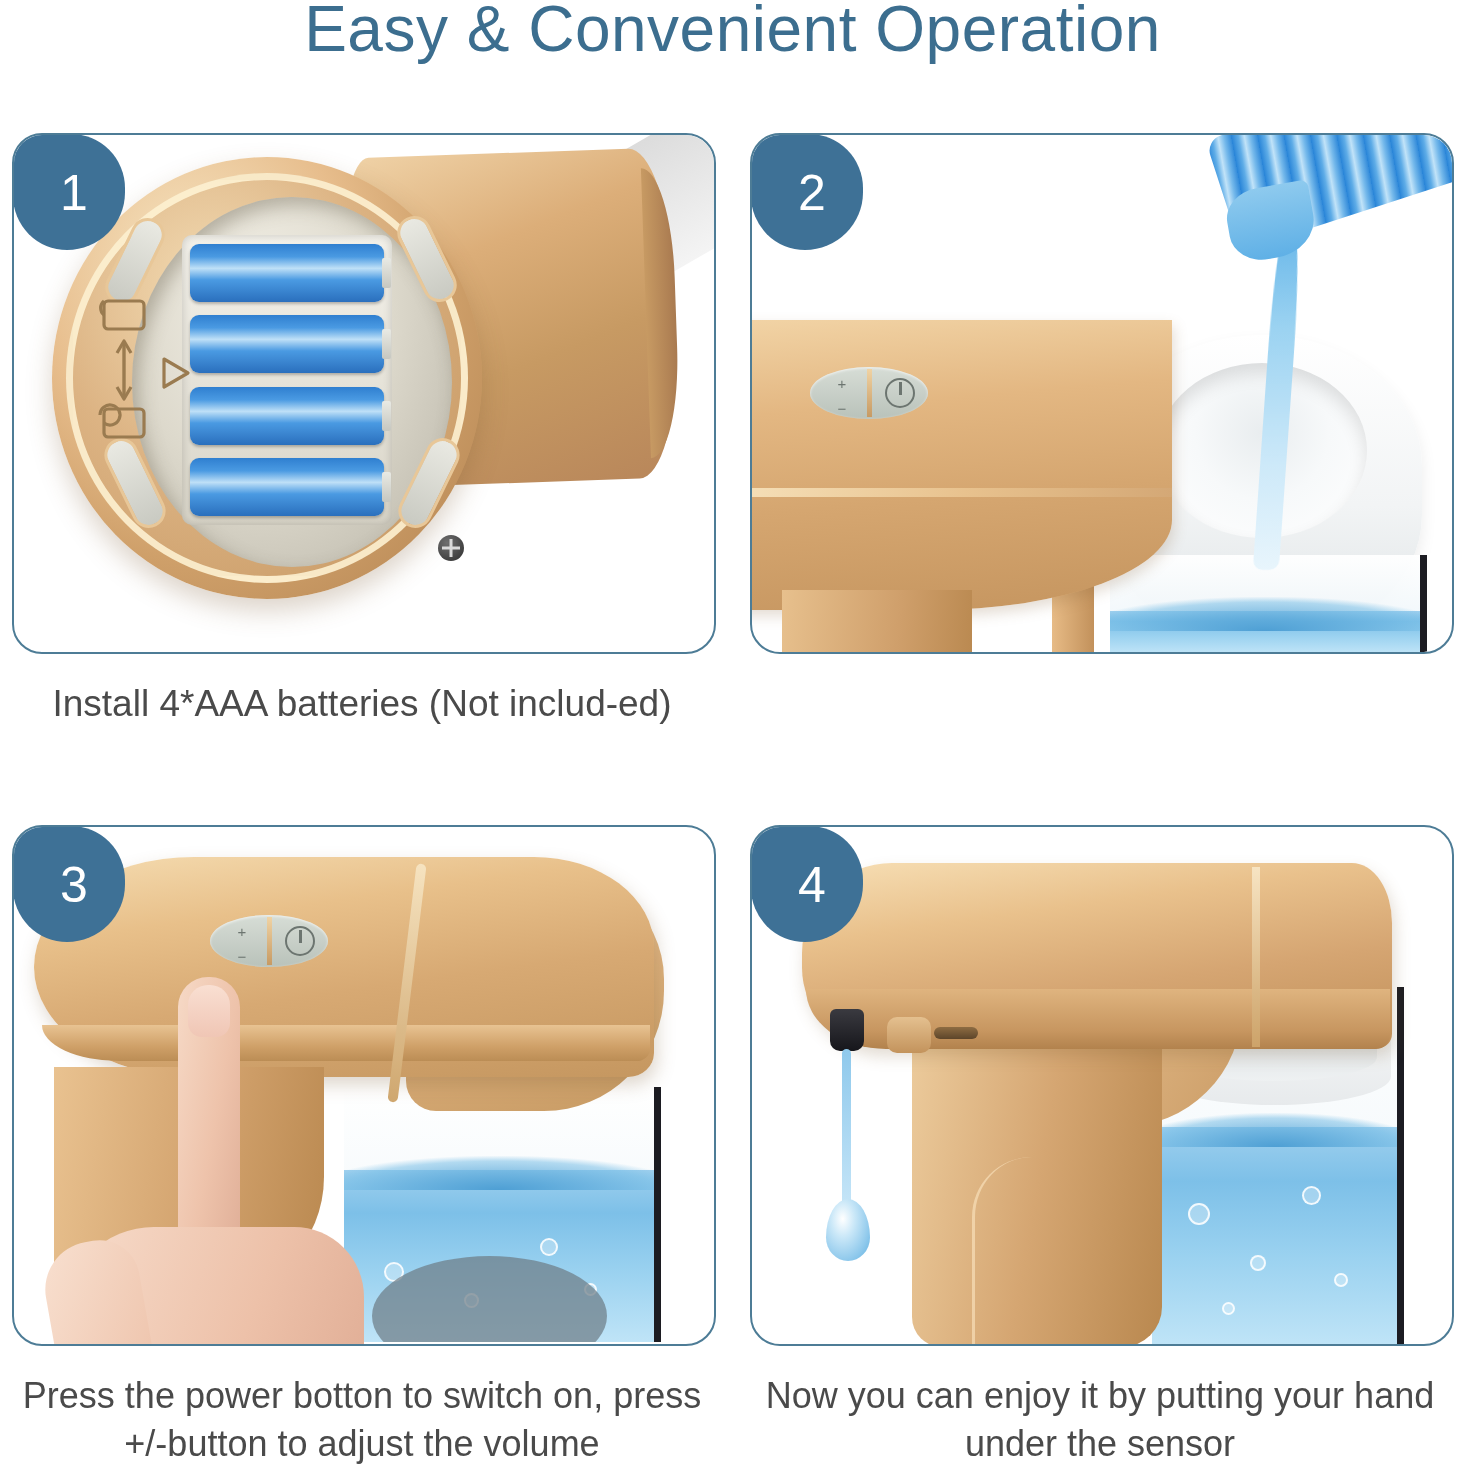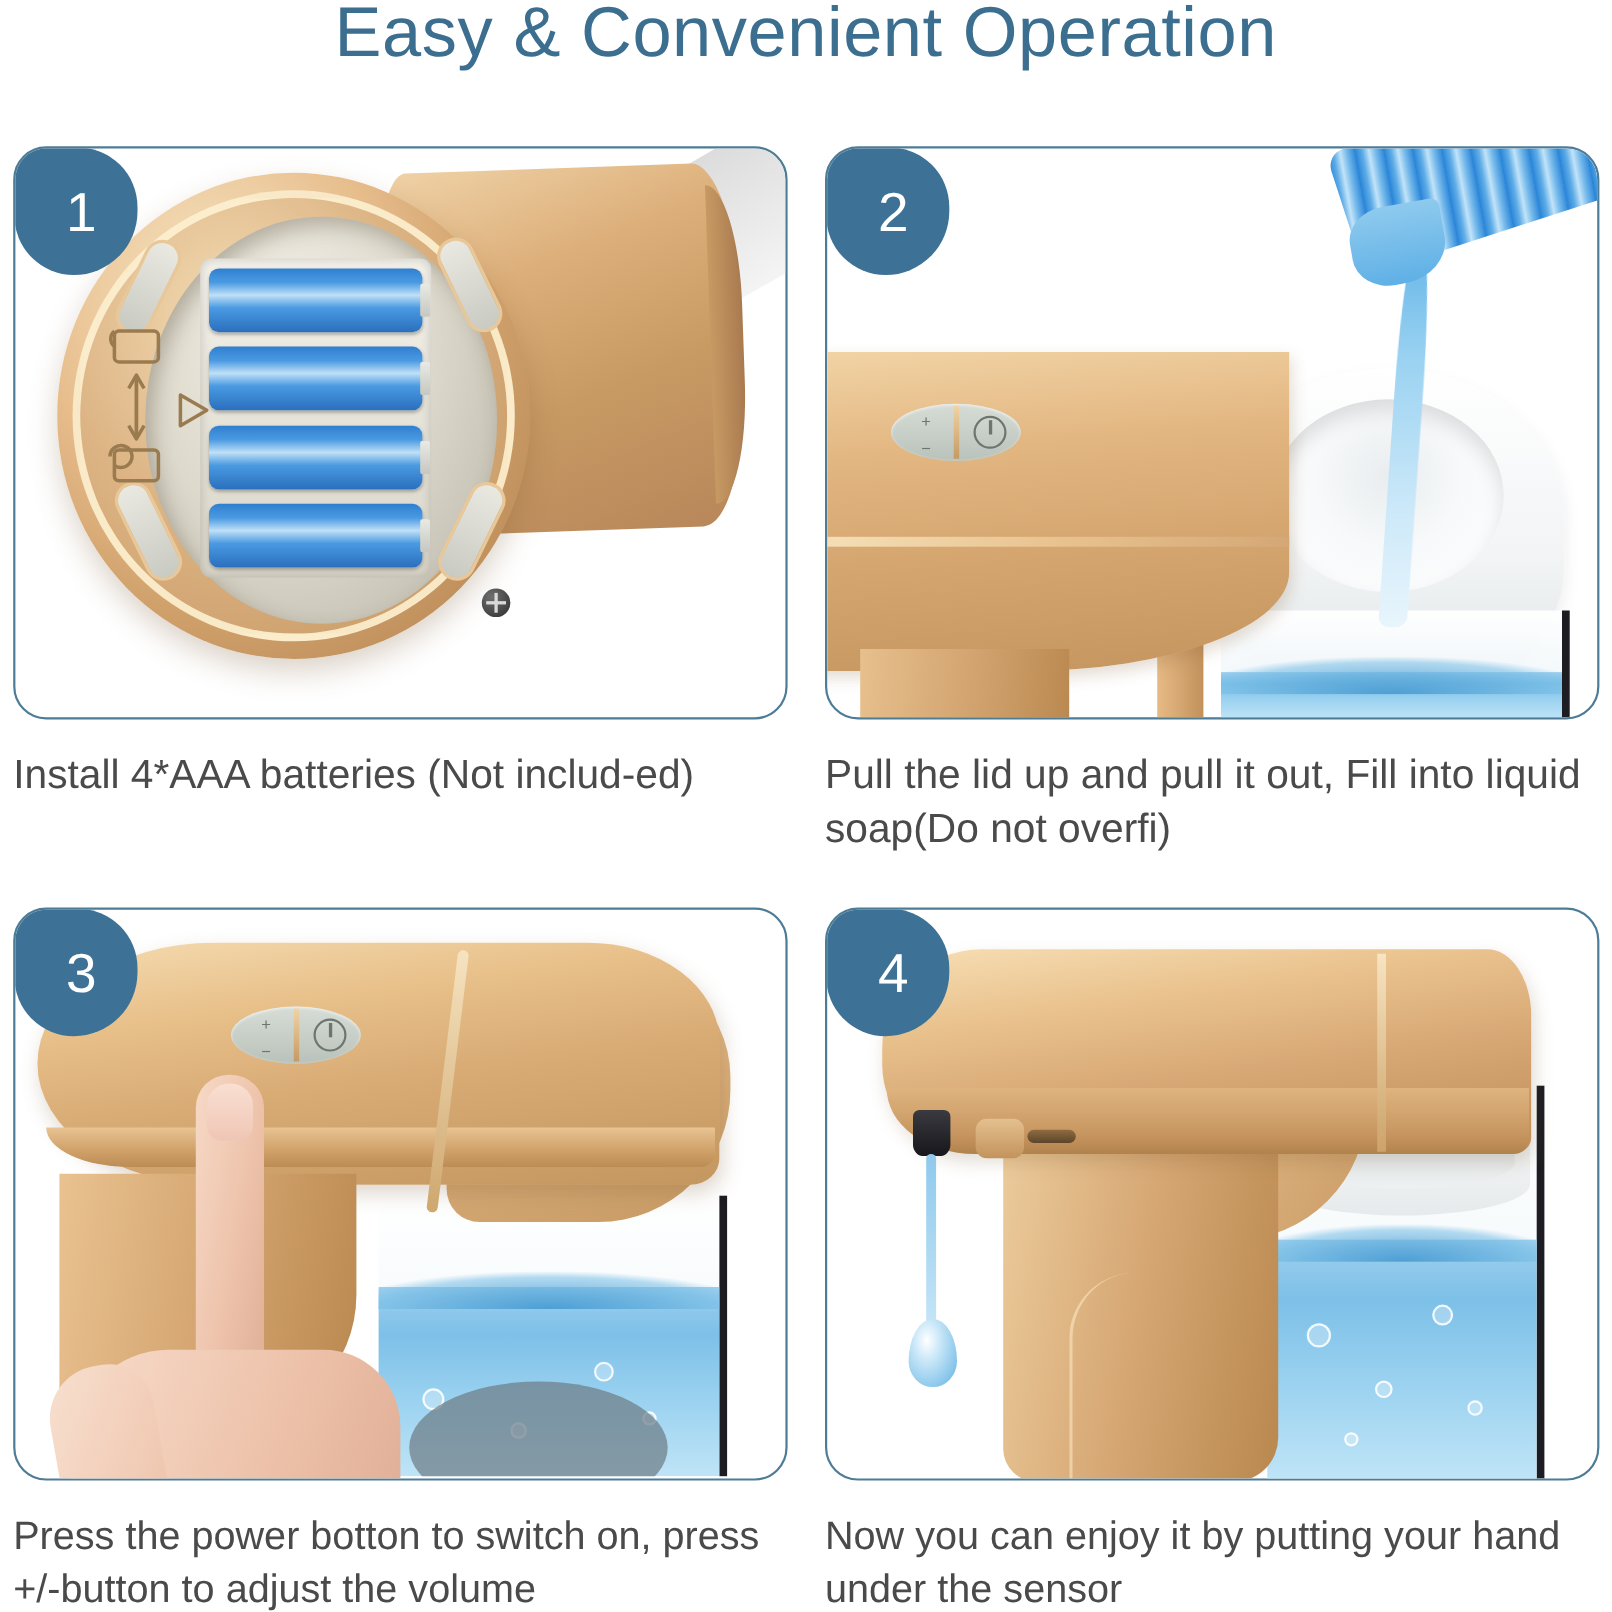--- a/index.html
+++ b/index.html
@@ -51,20 +51,21 @@
   .badge span{
     color:#ffffff;font-size:50px;line-height:1;
     margin-left:10px;margin-top:2px;font-weight:400;
   }
 
   .stage{position:absolute;inset:0;overflow:hidden;border-radius:28px;}
 
   .caption{
     width:700px;
     margin-top:26px;
+    text-align:center;
     color:#4a4a4a;
     font-size:37px;
     line-height:1.32;
   }
   .caption-3,.caption-4{font-size:36px;}
 
   
   .p1-body{
     position:absolute;left:330px;top:18px;
     width:330px;height:330px;
@@ -449,21 +450,20 @@
             <div class="divider"></div>
             <div class="power"></div>
           </div>
           <div class="p2-stream"></div>
           <div class="p2-bottle">
             <div class="neck"></div>
             <div class="tip"></div>
           </div>
         </div>
       </div>
-      <div class="caption caption-2">Pull the lid up and pull it out, Fill into liquid soap(Do not overfi)</div>
     </div>
 
     <div class="cell cell-3">
       <div class="card card-3">
         <div class="badge">
           <span>3</span>
         </div>
         <div class="stage">
           <div class="tank p3-tank">
             <div class="liquid">

